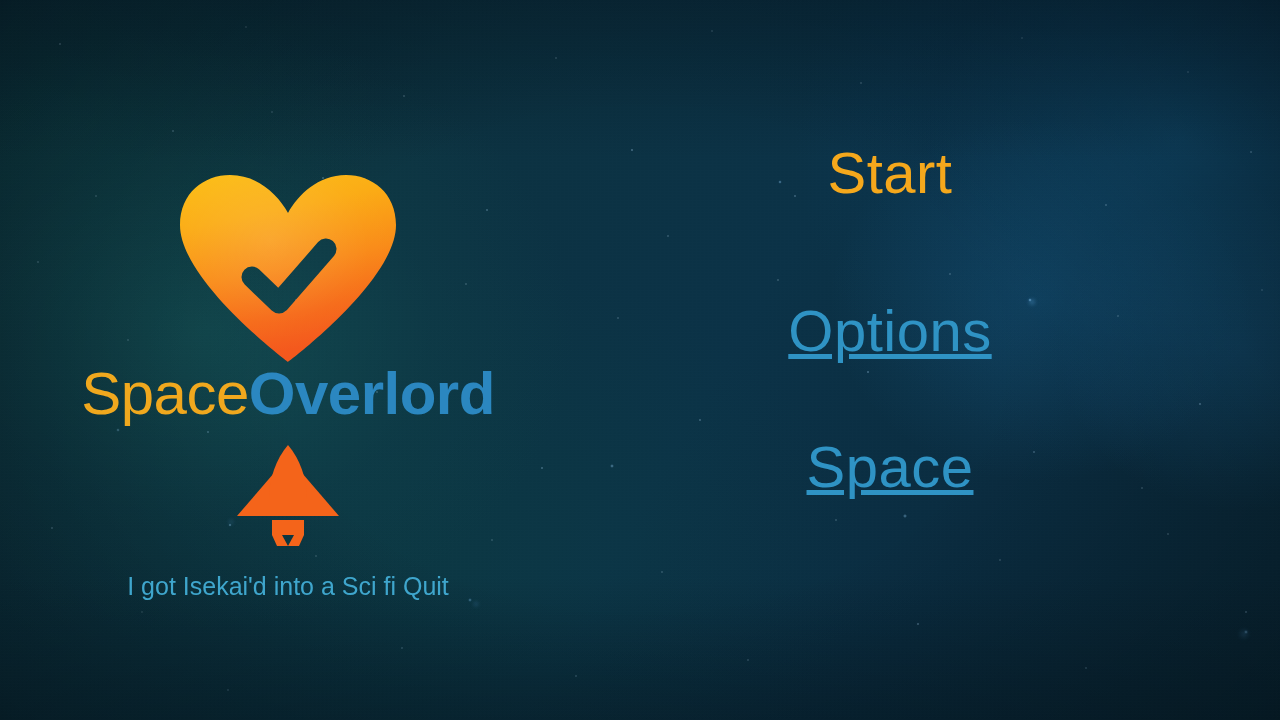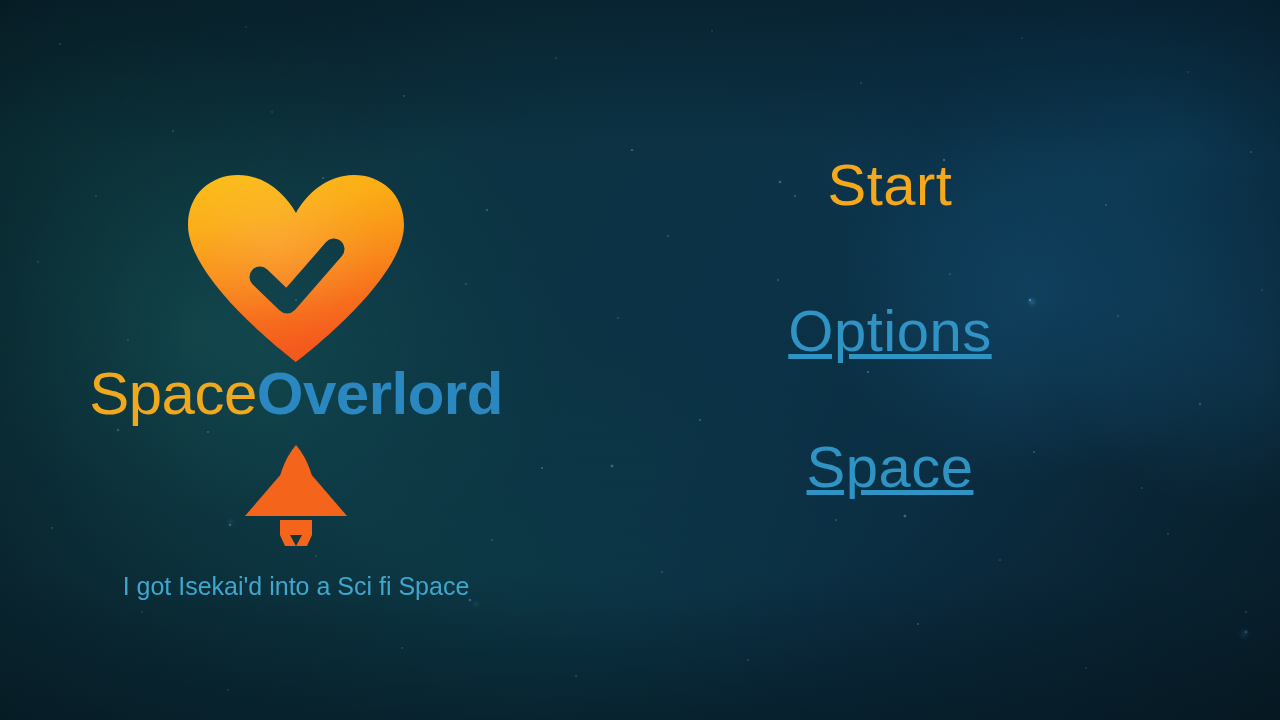--- a/index.html
+++ b/index.html
@@ -124,21 +124,21 @@
     opacity:.07;
     background-image:
       repeating-linear-gradient(0deg, rgba(255,255,255,.10) 0 1px, rgba(0,0,0,0) 1px 3px),
       repeating-linear-gradient(90deg, rgba(255,255,255,.06) 0 1px, rgba(0,0,0,0) 1px 4px);
     mix-blend-mode: overlay;
   }
 
   
   #brand {
     position:absolute;
-    left:16px; top:0;
+    left:8px; top:0;
     width:560px; height:720px;
   }
 
   #heart-logo {
     position:absolute;
     left:170px; top:173px;
     width:220px; height:190px;
   }
   #heart-logo svg { display:block; width:100%; height:100%; }
 
@@ -193,21 +193,21 @@
     font-size:58px;
     font-weight:400;
     line-height:1;
     letter-spacing:0.5px;
     cursor:pointer;
     user-select:none;
   }
   .menu-item.selected { color:#f5a81c; }
   .menu-item.normal   { color:#2f93c4;text-decoration:underline; }
 
-  #menu-item-0 { top:36px; }
+  #menu-item-0 { top:24px; }
   #menu-item-1 { top:182px; }
   #menu-item-2 { top:318px; }
 </style>
 </head>
 <body>
 
 <div id="screen">
 
   <div class="bg-layer" id="bg-base"></div>
   <div class="bg-layer" id="bg-glow-a"></div>
@@ -280,21 +280,21 @@
                    C 35 36, 42 16, 54 2 Z"></path>
 
           <path d="M38 77 L70 77 L70 92 L38 92 Z"></path>
 
           <path d="M38 92 L48 92 L54 103 L43 103 Z"></path>
           <path d="M60 92 L70 92 L65 103 L54 103 Z"></path>
         </g>
       </svg>
     </div>
 
-    <div id="tagline">I got Isekai'd into a Sci fi Space</div>
+    <div id="tagline">I got Isekai'd into a Sci fi Quit</div>
   </div>
 
   <nav id="menu">
     <div class="menu-item selected" id="menu-item-0">Start</div>
     <div class="menu-item normal" id="menu-item-1">Options</div>
     <div class="menu-item normal" id="menu-item-2">Space</div>
   </nav>
 
 </div>
 

